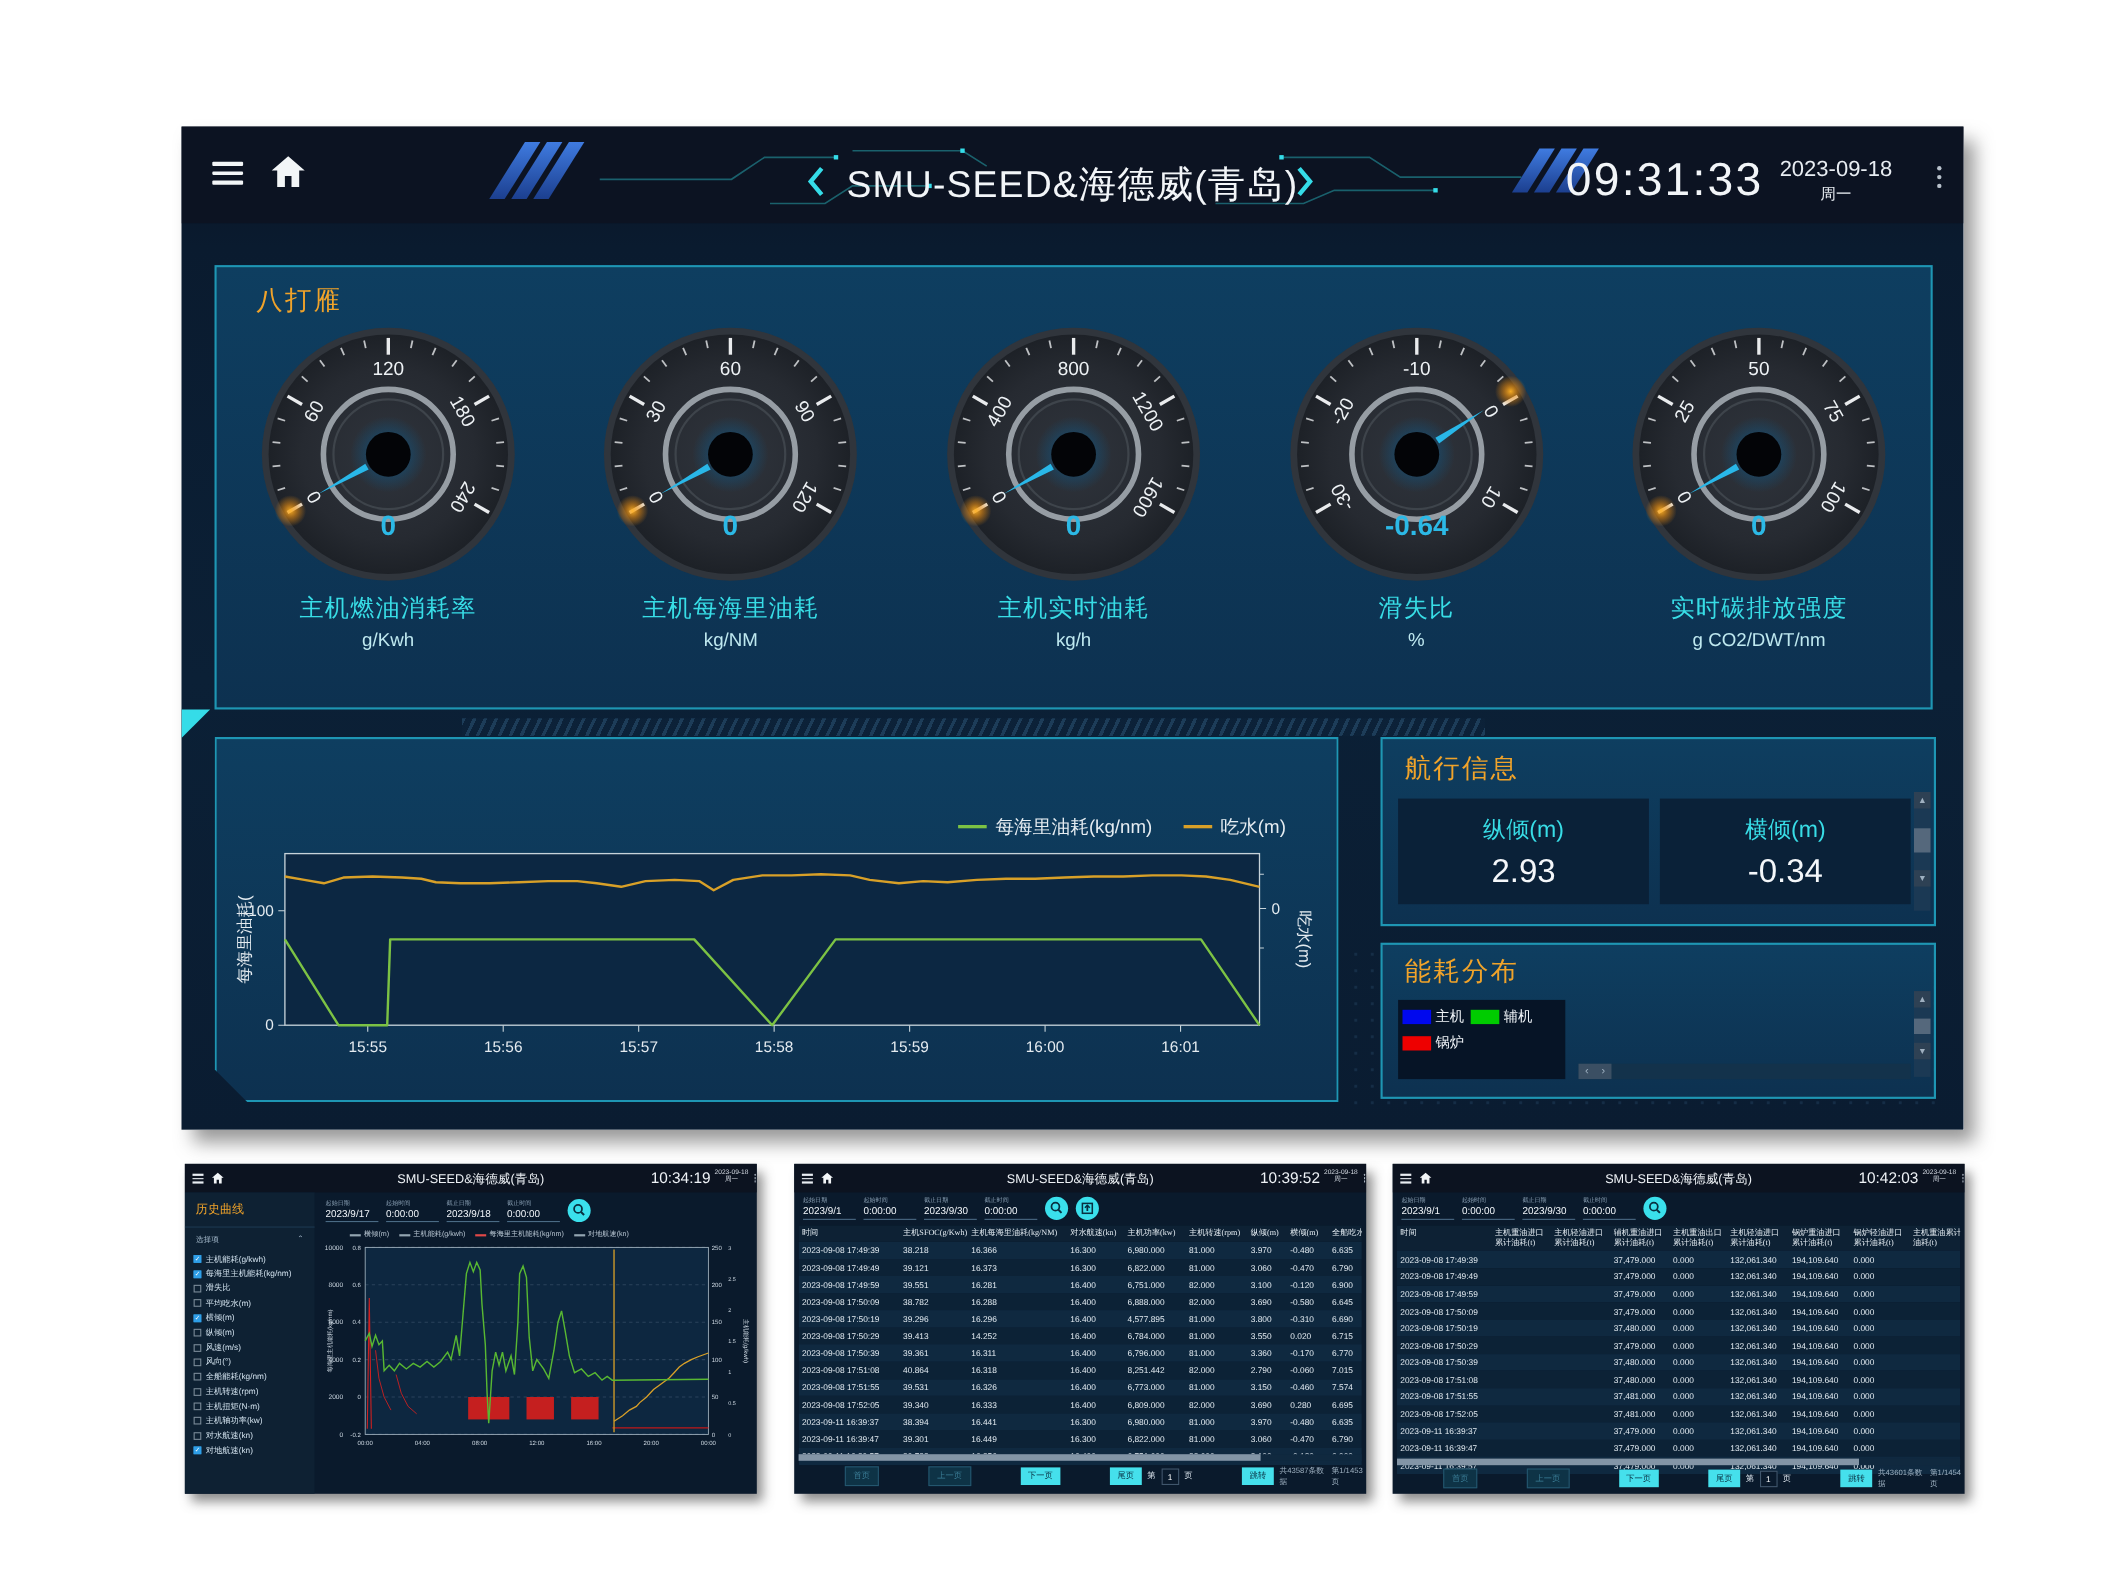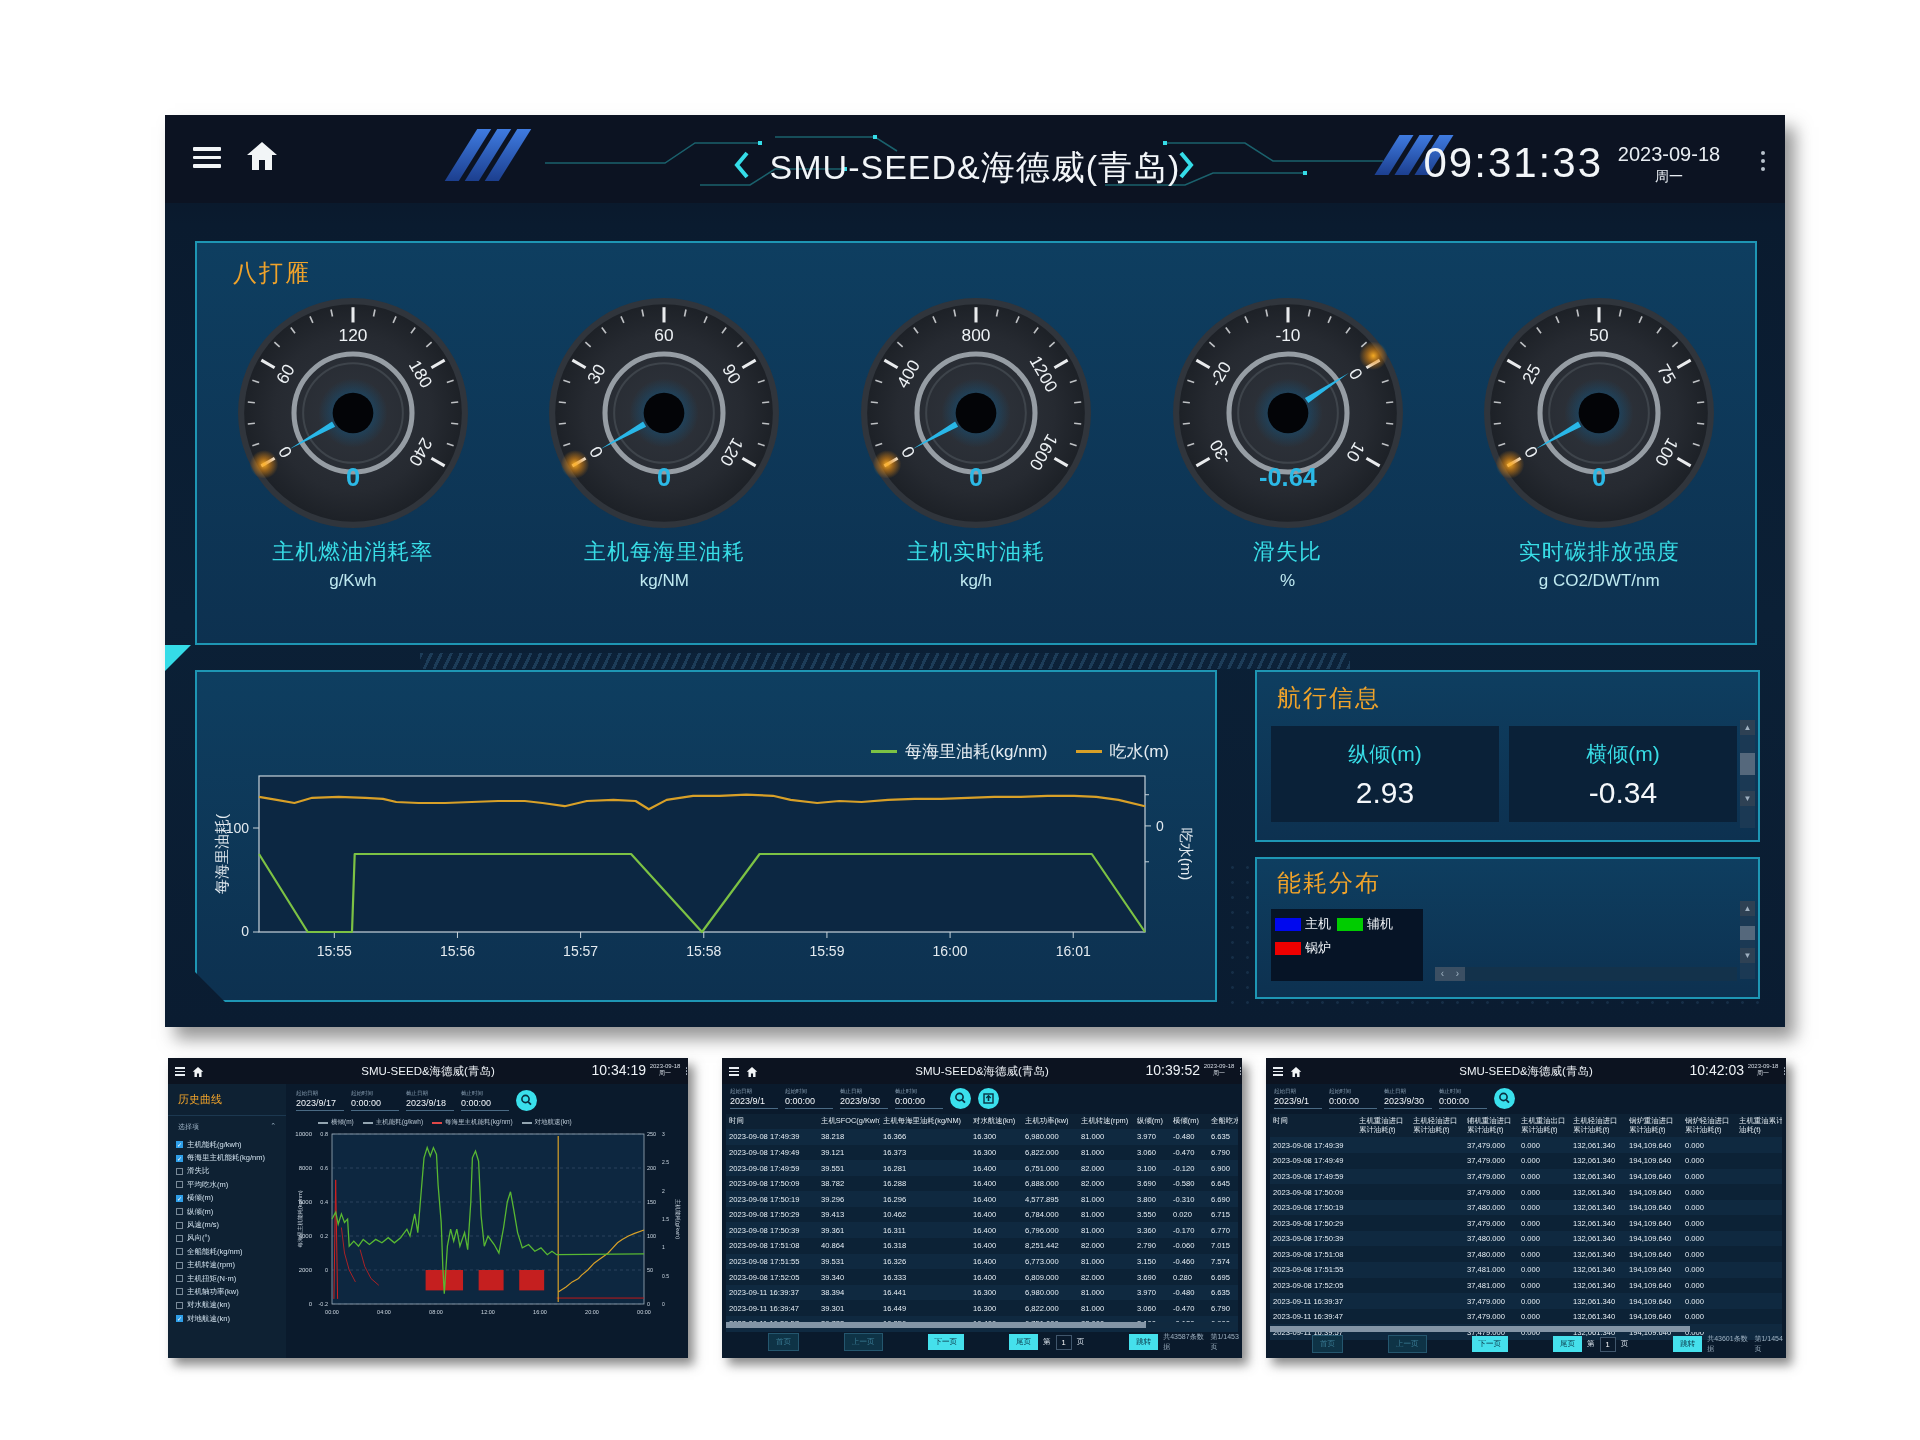--- a/index.html
+++ b/index.html
@@ -97,21 +97,21 @@
   .t-controls { position:absolute; display:flex; align-items:flex-end; gap:7px; }
   .t-ctl .l { color:#8aa0b4; font-size:5.5px; }
   .t-ctl .v { color:#f2f6fa; font-size:9px; border-bottom:1px solid #4a6a84; padding:1px 2px 2px 0; min-width:48px; }
   .t-circle { width:21px; height:21px; border-radius:50%; background:#3ae0ec; position:relative; flex:none; }
   .t-legend { position:absolute; display:flex; gap:9px; }
   .t-legend .li { display:flex; align-items:center; gap:3px; color:#b8c6d2; font-size:6.5px; white-space:nowrap; }
   .t-legend .sw { width:10px; height:2px; }
 
   .t-table { position:absolute; left:4px; top:56px; width:512px; overflow:hidden; }
   .t-tr { display:flex; }
-  .t-th { background:#0d2134; color:#cfe0ee; }
+  .t-th { background:#0d2134; color:#cfe0ee;font-family:Liberation Serif, serif; }
   .t-tr:nth-child(even){ background:#0f2940; } .t-tr:nth-child(odd):not(.t-th){ background:#0c2236; }
   .t-td { color:#e6eef4; font-size:7.6px; padding:3.4px 2px 3.2px 3px; white-space:nowrap; overflow:hidden; flex:none; }
   .t-th .t-td { font-size:7.4px; line-height:8.4px; }
   .t-hbar { position:absolute; left:4px; height:6px; background:#10293f; }
   .t-hbar div { height:6px; width:82%; background:#8395a6; }
   .t-footer { position:absolute; left:6px; display:flex; align-items:center; gap:5px; }
   .pg-btn { font-size:7.5px; padding:3px 7px; flex:none;margin-left:40px; }
   .pg-dim { background:#0e3346; color:#3b7d96; border:1px solid #24566e; }
   .pg-bright { background:#45e0ec; color:#082e40; }
   .pg-txt { color:#dfe8f0; font-size:7.5px; }
@@ -1037,21 +1037,21 @@
         <div class="t-td" style="width:52px">16.400</div>
         <div class="t-td" style="width:56px">4,577.895</div>
         <div class="t-td" style="width:56px">81.000</div>
         <div class="t-td" style="width:36px">3.800</div>
         <div class="t-td" style="width:38px">-0.310</div>
         <div class="t-td" style="width:46px">6.690</div>
       </div>
       <div class="t-tr">
         <div class="t-td" style="width:92px">2023-09-08 17:50:29</div>
         <div class="t-td" style="width:62px">39.413</div>
-        <div class="t-td" style="width:90px">10.462</div>
+        <div class="t-td" style="width:90px">14.252</div>
         <div class="t-td" style="width:52px">16.400</div>
         <div class="t-td" style="width:56px">6,784.000</div>
         <div class="t-td" style="width:56px">81.000</div>
         <div class="t-td" style="width:36px">3.550</div>
         <div class="t-td" style="width:38px">0.020</div>
         <div class="t-td" style="width:46px">6.715</div>
       </div>
       <div class="t-tr">
         <div class="t-td" style="width:92px">2023-09-08 17:50:39</div>
         <div class="t-td" style="width:62px">39.361</div>

